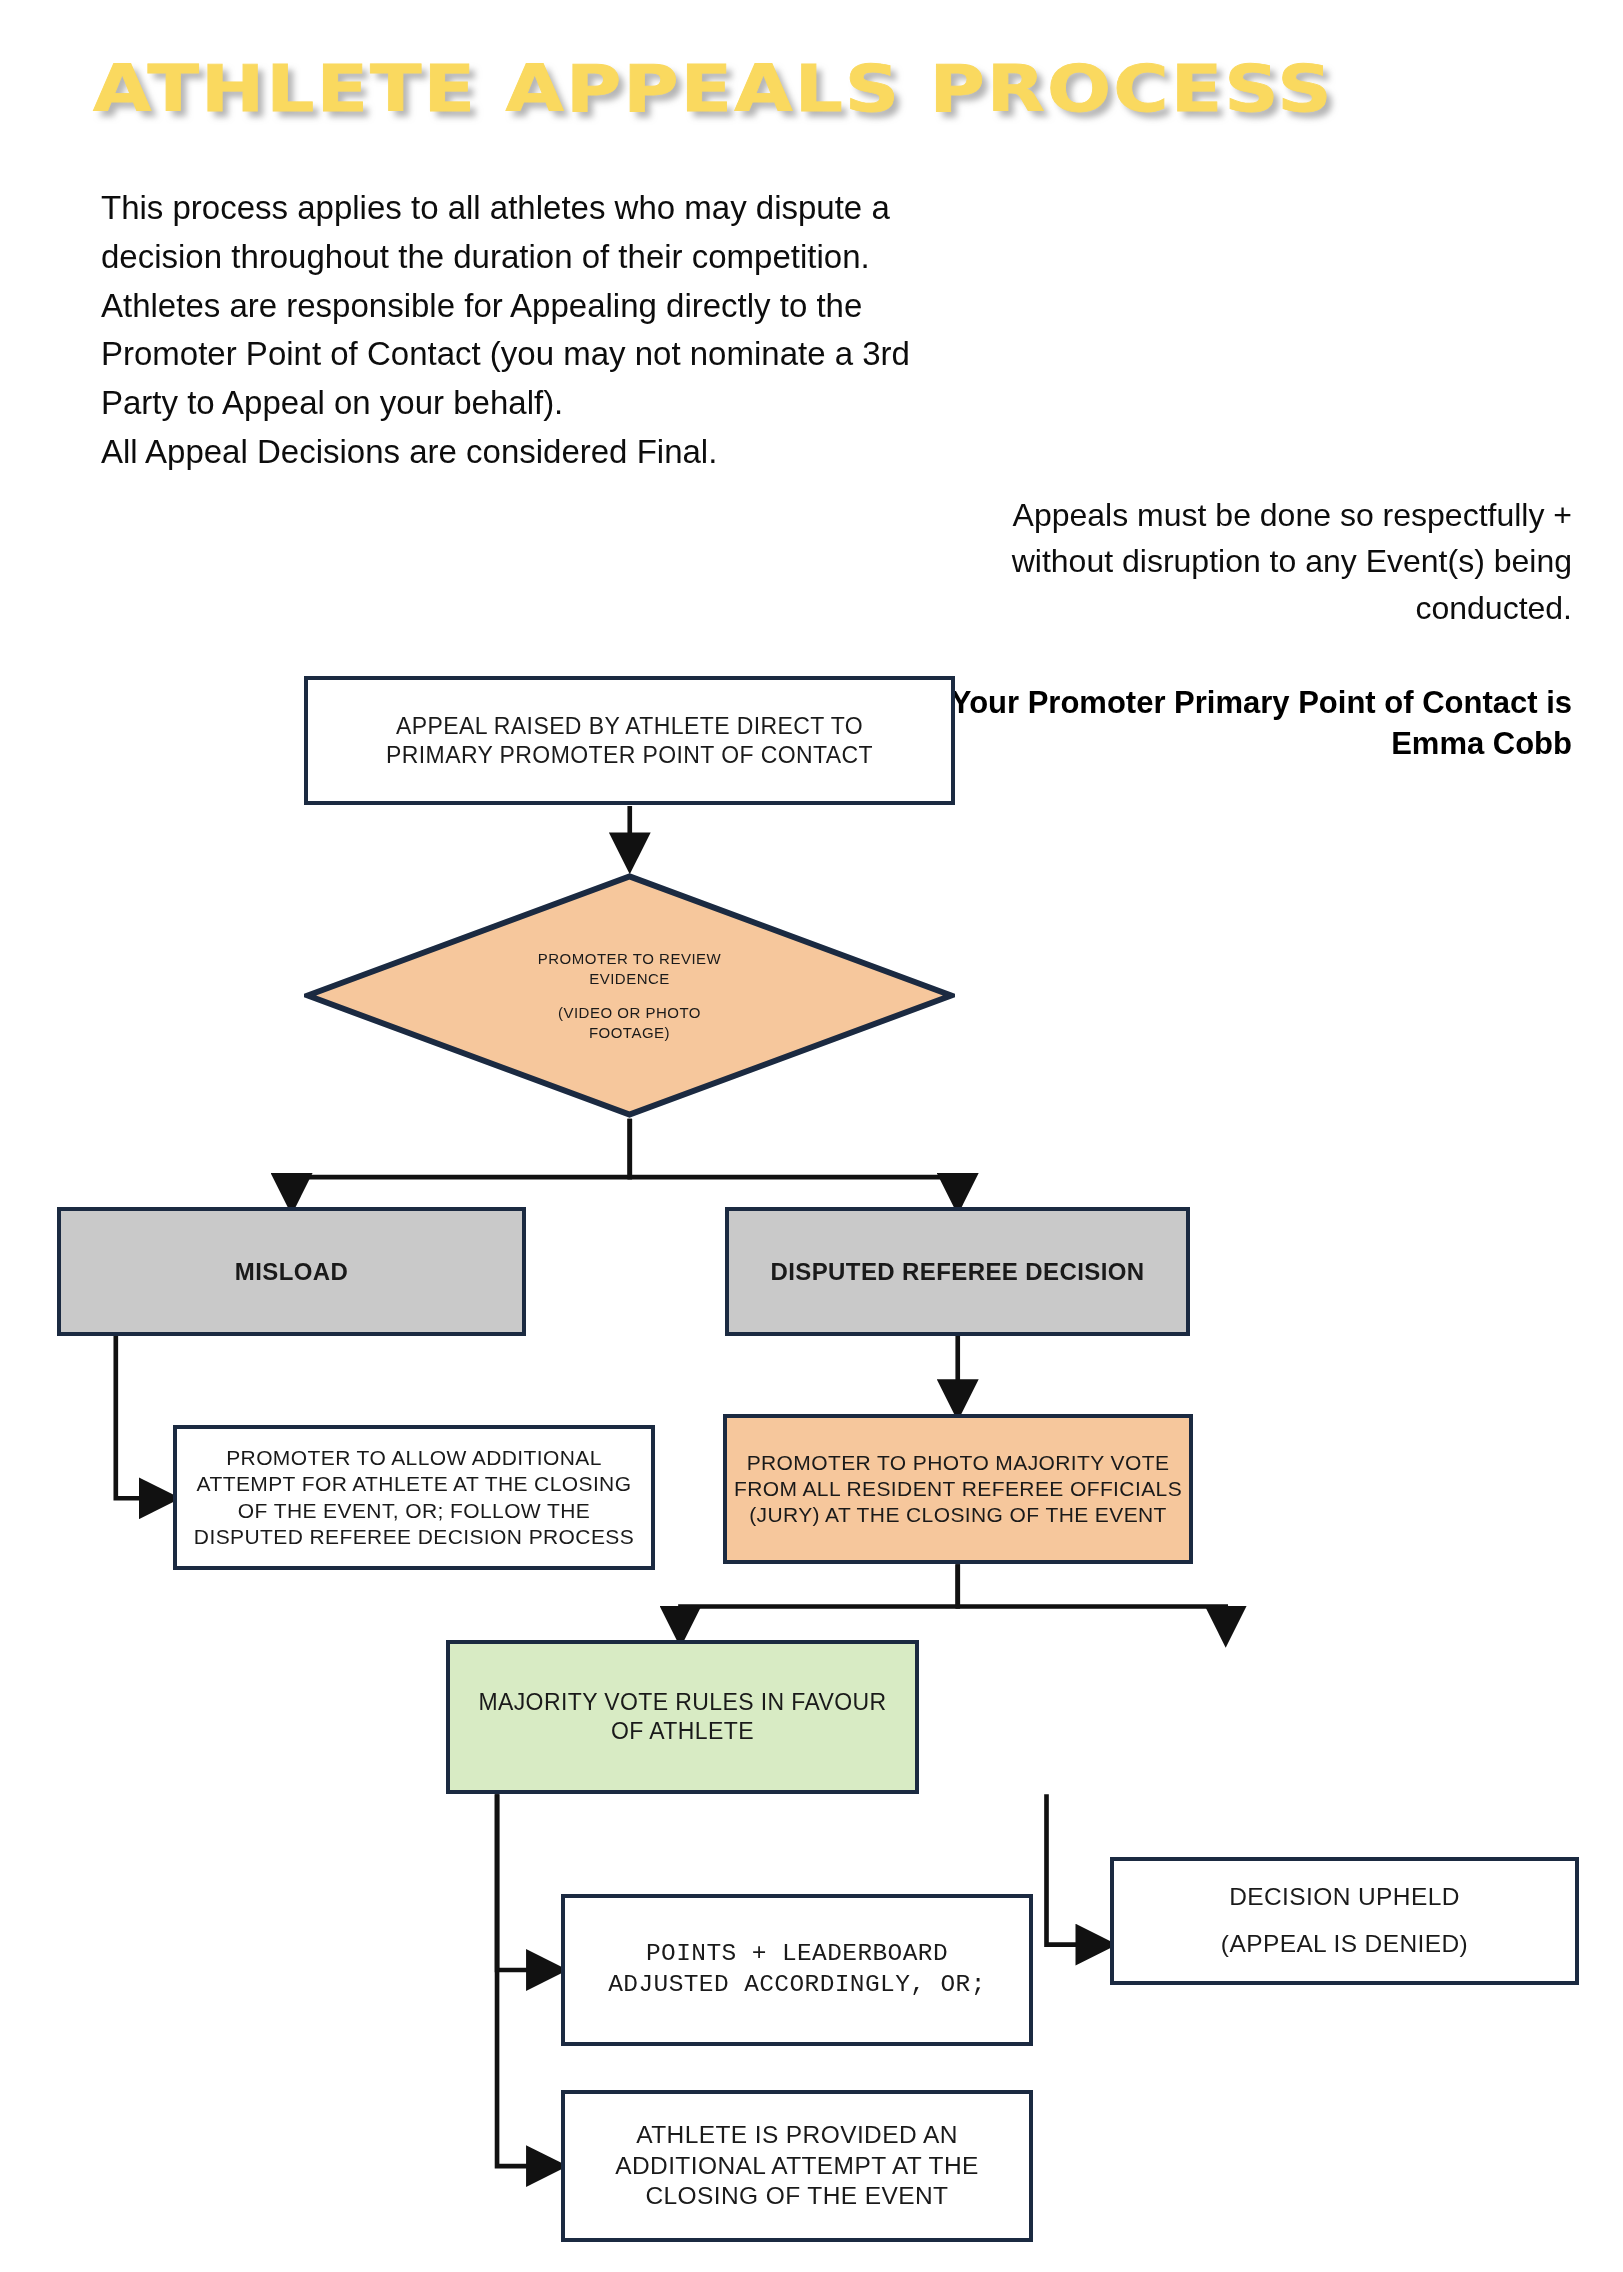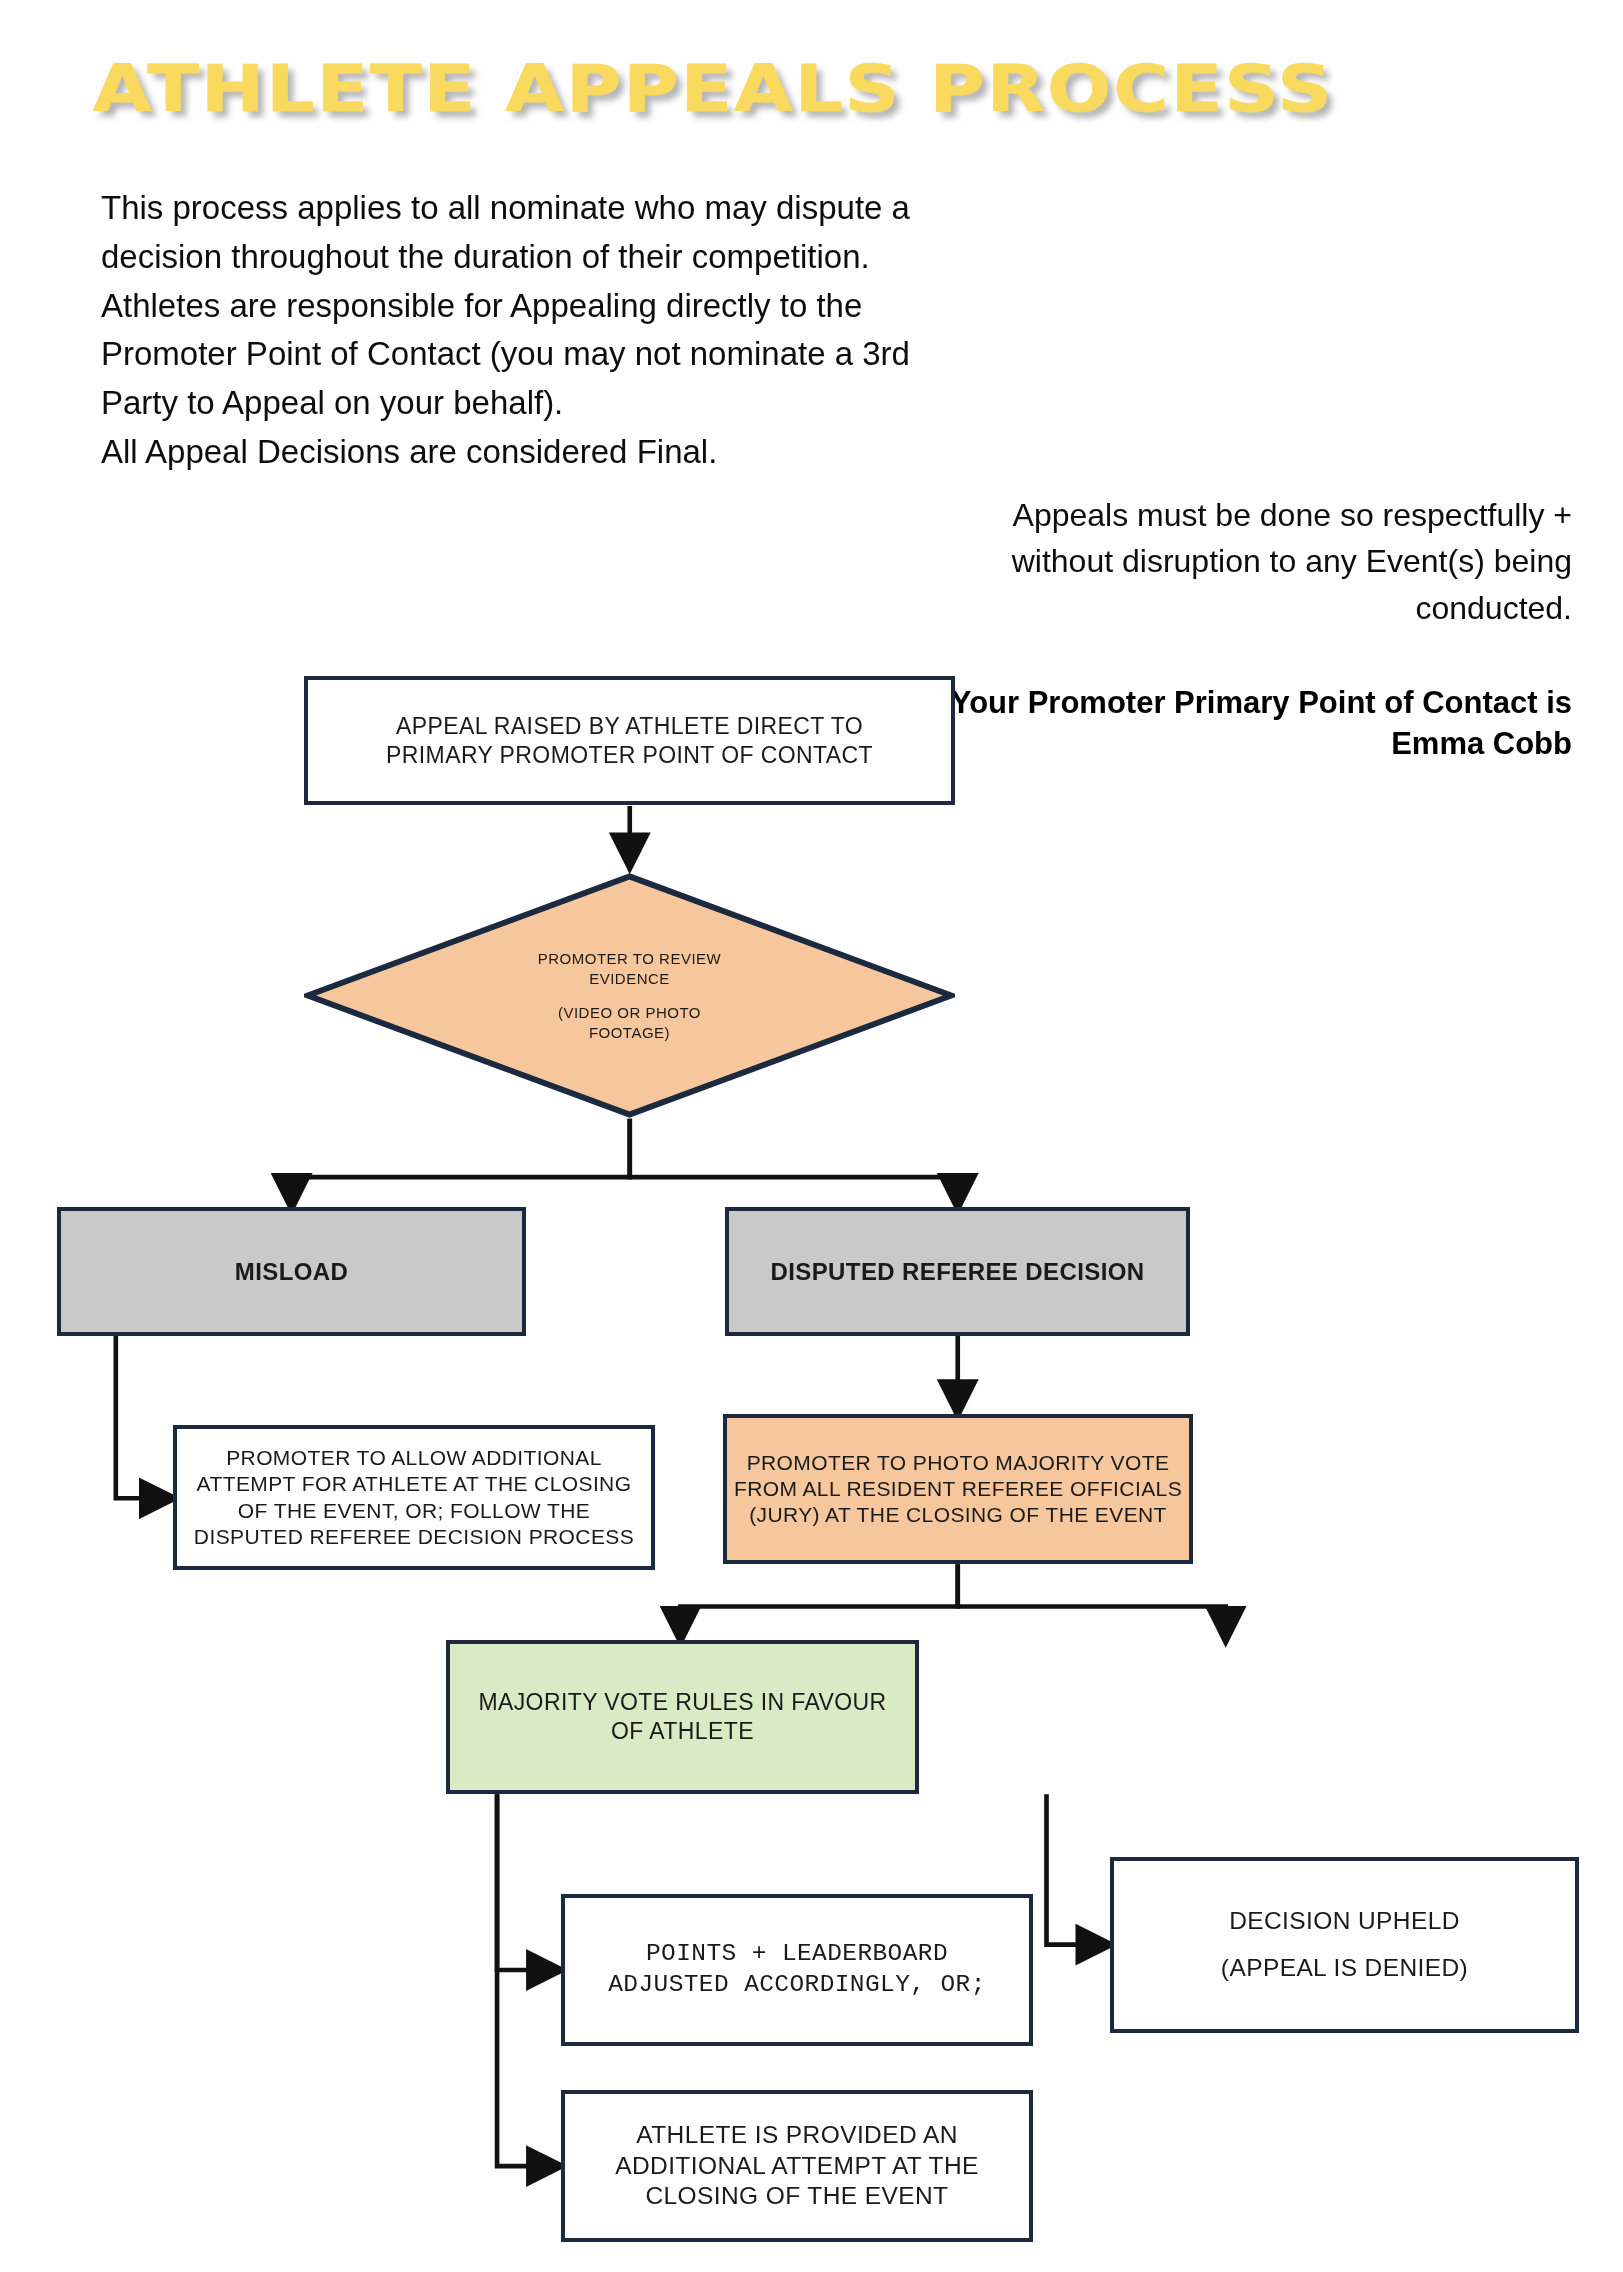--- a/index.html
+++ b/index.html
@@ -110,21 +110,21 @@
   #wires { position: absolute; inset: 0; pointer-events: none; }
 </style>
 </head>
 <body>
 
 <div id="page">
 
   <div id="title">ATHLETE APPEALS PROCESS</div>
 
   <div id="intro">
-    <span class="ln">This process applies to all nominate who may dispute a</span>
+    <span class="ln">This process applies to all athletes who may dispute a</span>
     <span class="ln">decision throughout the duration of their competition.</span>
     <span class="ln">Athletes are responsible for Appealing directly to the</span>
     <span class="ln">Promoter Point of Contact (you may not nominate a 3rd</span>
     <span class="ln">Party to Appeal on your behalf).</span>
     <span class="ln">All Appeal Decisions are considered Final.</span>
   </div>
 
   <div id="notice">Appeals must be done so respectfully + without disruption to any Event(s) being conducted.</div>
   <div id="contact">Your Promoter Primary Point of Contact is Emma Cobb</div>
 
@@ -212,21 +212,21 @@
   </div>
 
 
   <div class="node fill-white" style="left:561px; top:1894px; width:472px; height:152px;">
     <span class="txt thin" style="font-size:24.5px;font-family:Liberation Mono, monospace;">
       <span class="l">POINTS + LEADERBOARD</span>
       <span class="l">ADJUSTED ACCORDINGLY, OR;</span>
     </span>
   </div>
 
-  <div class="node fill-white" style="left:1110px; top:1857px; width:469px; height:176px;">
+  <div class="node fill-white" style="left:1110px; top:1857px; width:469px; height:128px;">
     <span class="txt thin" style="font-size:24.5px; line-height:1.9;">
       <span class="l">DECISION UPHELD</span>
       <span class="l">(APPEAL IS DENIED)</span>
     </span>
   </div>
 
   <div class="node fill-white" style="left:561px; top:2090px; width:472px; height:152px;">
     <span class="txt thin" style="font-size:24.5px;">
       <span class="l">ATHLETE IS PROVIDED AN</span>
       <span class="l">ADDITIONAL ATTEMPT AT THE</span>

